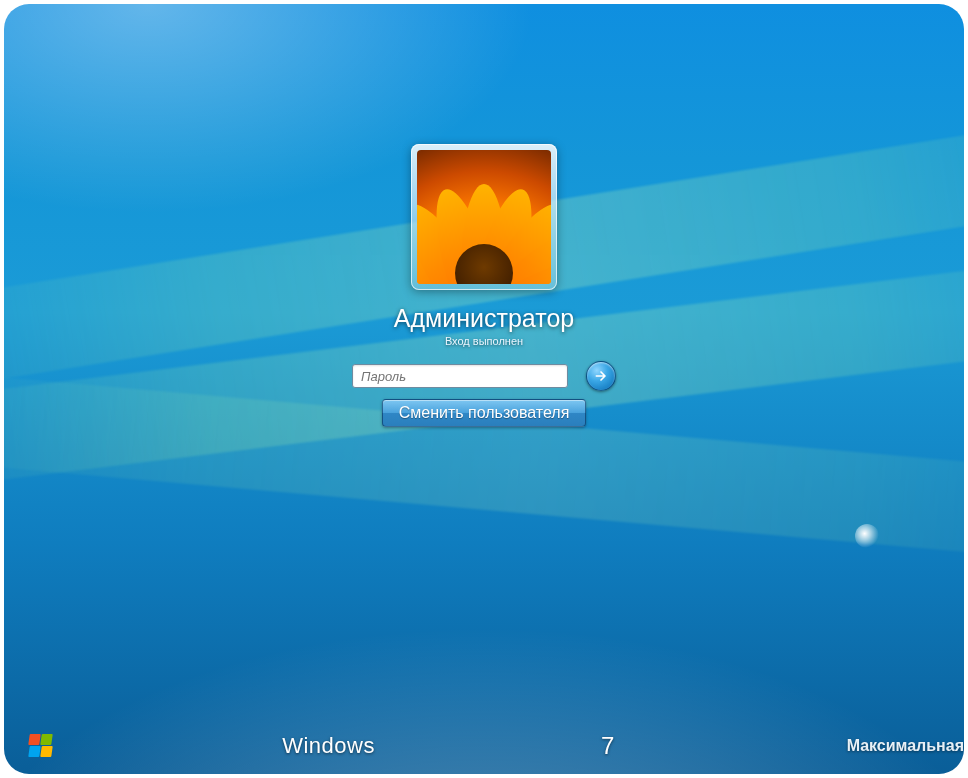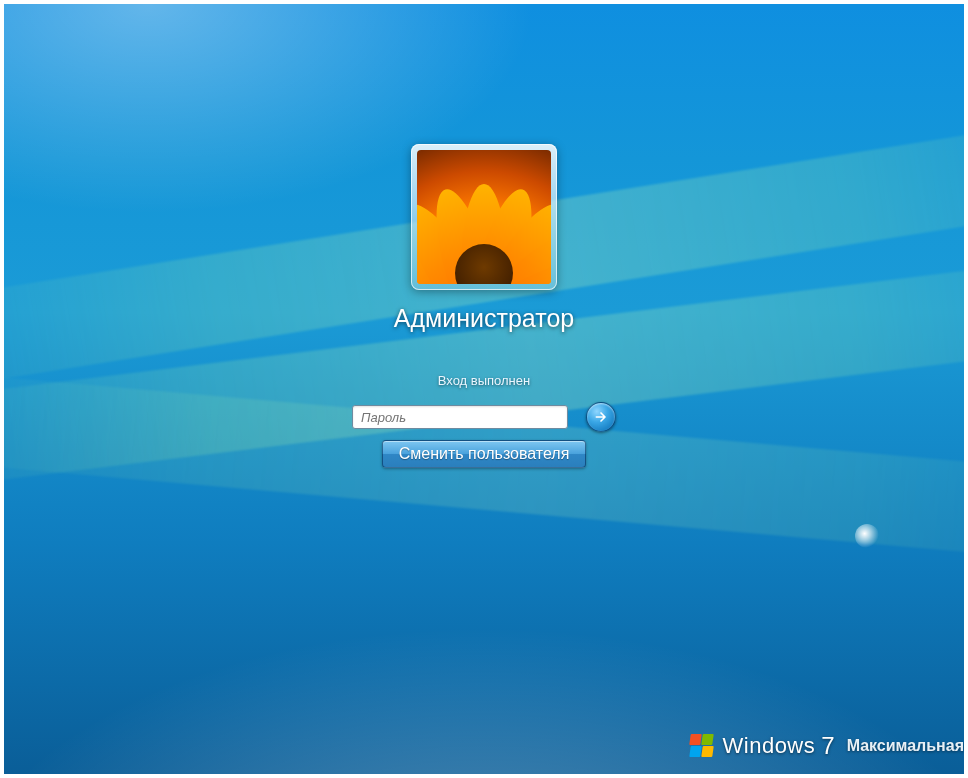--- a/index.html
+++ b/index.html
@@ -8,20 +8,21 @@
 
   .screen {
     position: relative;
     width: 960px;
     height: 770px;
     background:
       radial-gradient(ellipse 900px 500px at 50% 120%, rgba(255,255,255,0.35), rgba(255,255,255,0) 60%),
       radial-gradient(ellipse 700px 380px at 15% 0%, rgba(255,255,255,0.35), rgba(255,255,255,0) 55%),
       linear-gradient(180deg, #0f8fe0 0%, #1496d8 20%, #1b9bd6 40%, #0f7dbf 70%, #0a5e98 100%);
     overflow: hidden;
+    border-radius: 25px;
   }
 
   
   .streak {
     position: absolute;
     left: -120px;
     width: 1300px;
     height: 90px;
     background: linear-gradient(90deg, rgba(180,255,160,0) 0%, rgba(180,255,160,0.32) 25%, rgba(200,255,180,0.45) 50%, rgba(180,255,160,0.32) 75%, rgba(180,255,160,0) 100%);
     filter: blur(1px);
@@ -88,25 +89,24 @@
   }
 
   .username {
     font-size: 25px;
     color: #fff;
     text-shadow: 0 1px 4px rgba(0,0,0,0.6);
     margin-bottom: 2px;
     font-weight: 400;
   }
   .status {
-    font-size: 13px;
+    font-size: 11px;
     color: #eaf6ff;
     text-shadow: 0 1px 3px rgba(0,0,0,0.5);
     margin-bottom: 14px;
-    margin-top: 38px;
   }
 
   .pw-row {
     display: flex; align-items: center; gap: 18px;
     margin-bottom: 8px;
   }
   .pw-input {
     width: 216px; height: 24px;
     border: 1px solid #6f8ba0;
     border-radius: 3px;
@@ -155,21 +155,21 @@
     color: #fff;
     font-size: 16px;
     text-shadow: 0 1px 1px rgba(0,0,0,0.35);
     box-shadow: 0 1px 3px rgba(0,0,0,0.35), inset 0 1px 0 rgba(255,255,255,0.45);
     cursor: pointer;
   }
 
   .footer {
     position: absolute;
     left: 0; right: 0; bottom: 14px;
-    display: flex; align-items: center; justify-content: flex-end;
+    display: flex; align-items: center; justify-content: space-between;
     gap: 8px;
     color: #fff;
     text-shadow: 0 1px 3px rgba(0,0,0,0.55);
     margin-left: 24px;
   }
   .footer .brand { font-size: 22px; font-weight: 400; letter-spacing: 0.5px; }
   .footer .ver { font-size: 24px; font-weight: 300; margin-left: -2px; }
   .footer .edition { font-size: 16px; opacity: 0.9; margin-left: 4px; font-weight: bold; }
 
   

